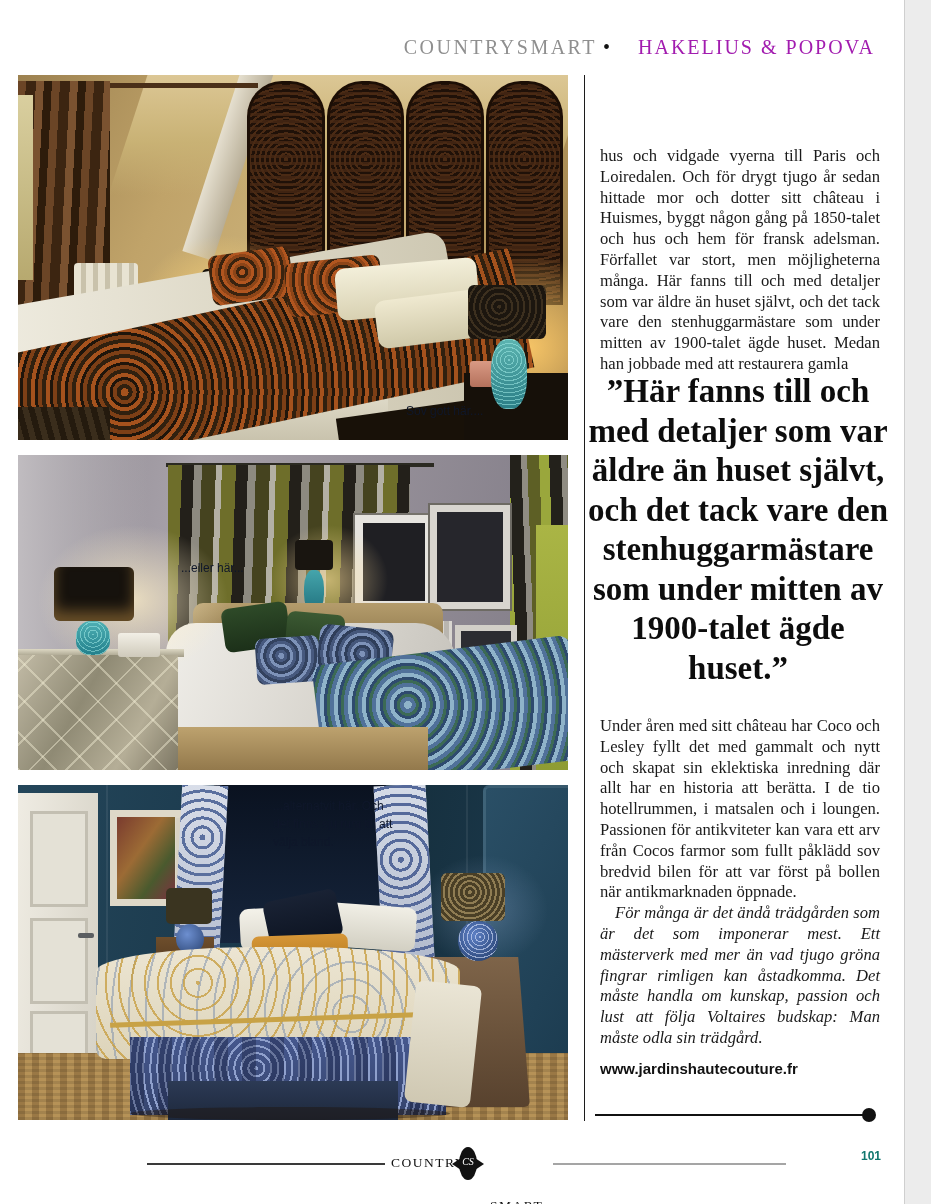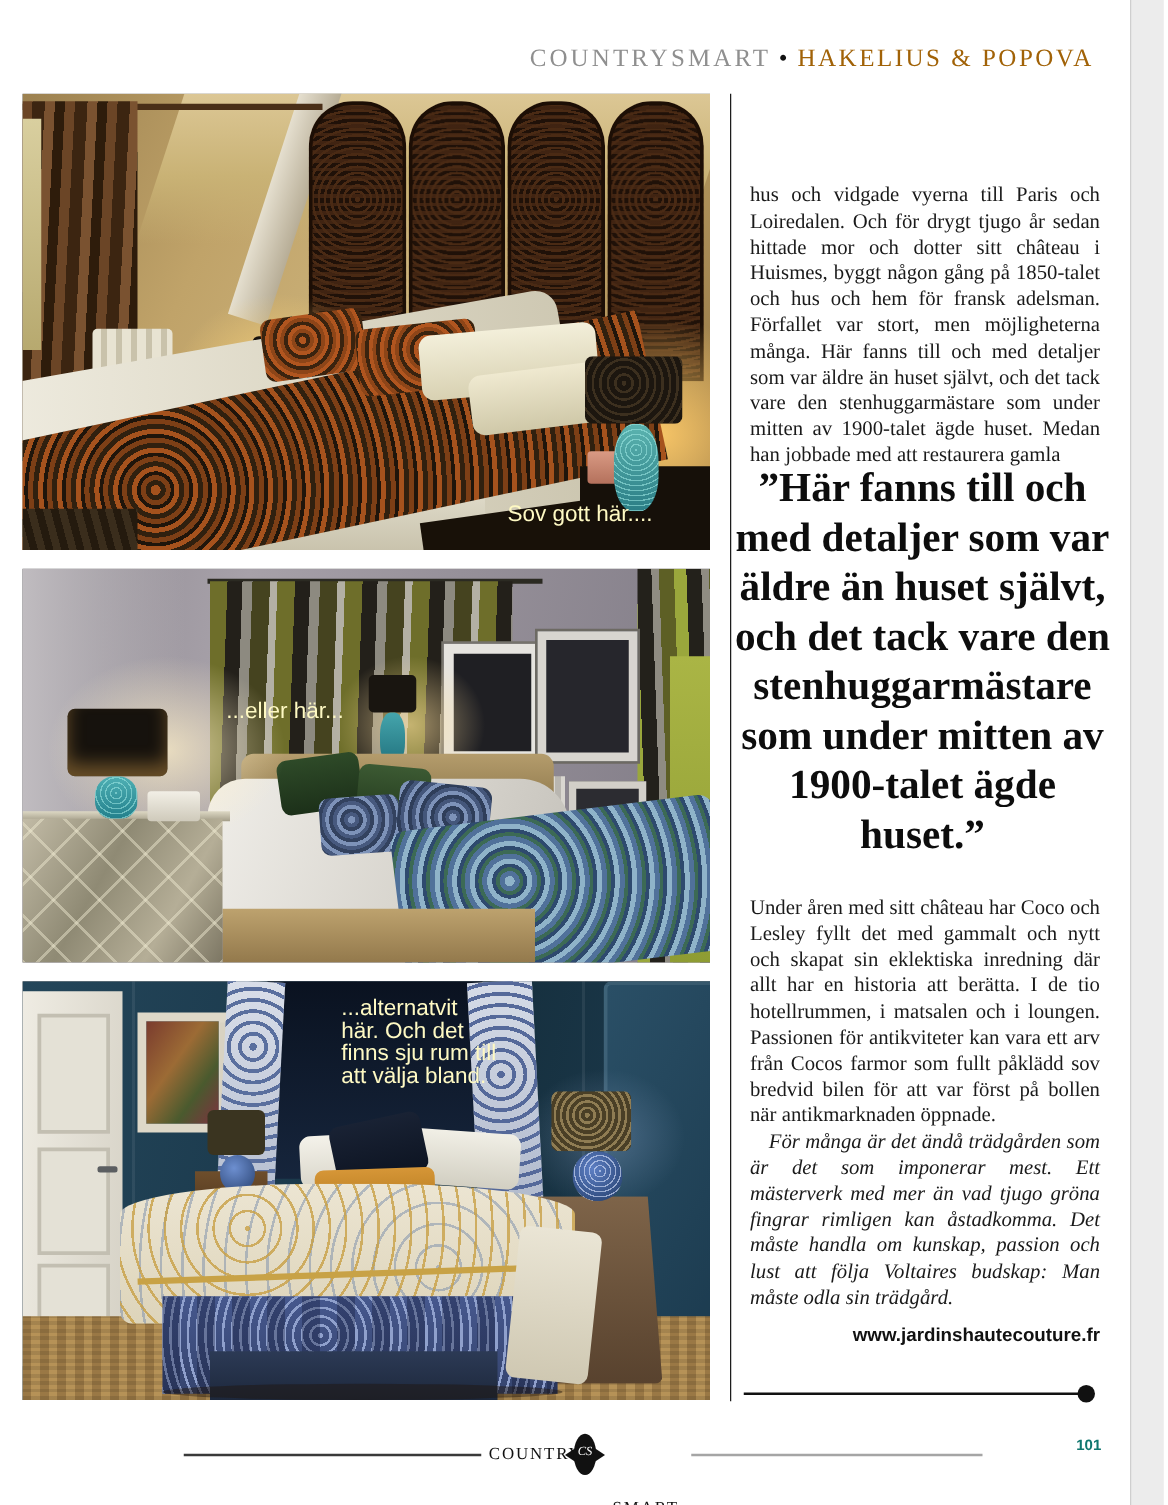--- a/index.html
+++ b/index.html
@@ -7,29 +7,29 @@
         font-family:"Liberation Serif",serif;color:#1a1a1a;}
   .abs{position:absolute;}
 
   
   .edge-strip{left:904px;top:0;width:26px;height:1204px;background:#ececec;border-left:1px solid #cfcfcf;}
 
   
   .header{top:36px;left:0;width:875px;text-align:right;font-size:20px;letter-spacing:2px;white-space:nowrap;}
   .header .brand{color:#8f8f8f;letter-spacing:2.5px;}
   .header .sep{color:#111;padding:0 6px;}
-  .header .title{color:#a16207;}
+  .header .title{color:#a21caf;margin-left:20px;}
 
   
   .photo{position:absolute;left:18px;width:550px;overflow:hidden;background:#777;}
   .photo>div,.photo>span{position:absolute;}
   .photo1{top:75px;height:365px;}
   .photo2{top:455px;height:315px;}
   .photo3{top:785px;height:335px;}
-  .caption{color:#fef9c3;font-family:"Liberation Sans",sans-serif;font-size:18px;line-height:18px;font-weight:500;}
+  .caption{color:#0f172a;font-family:"Liberation Sans",sans-serif;font-size:12px;line-height:18px;font-weight:500;}
 
   
   .p1-wall{inset:0;background:linear-gradient(115deg,#9c8150 0%,#c0a369 28%,#cdb47c 55%,#b2955c 78%,#8f7040 100%);}
   .p1-ceil{left:110px;top:0;width:440px;height:120px;background:linear-gradient(180deg,#dcc795 0%,#c9b275 55%,rgba(201,178,117,0));transform:skewX(-18deg);}
   .p1-beam{left:196px;top:-24px;width:32px;height:210px;background:linear-gradient(90deg,#e5dfcf,#b7ad96);transform:rotate(18deg);}
   .p1-rod{left:0;top:8px;width:240px;height:5px;background:#4a2f18;}
   .p1-curtain{left:0;top:6px;width:92px;height:359px;background:repeating-linear-gradient(93deg,#6b4526 0 8px,#3c2511 8px 18px,#7a5230 18px 26px,#2e1c0b 26px 34px);}
   .p1-window{left:0;top:20px;width:15px;height:185px;background:linear-gradient(#d9cf9f,#b7a96f);}
   .p1-radiator{left:56px;top:188px;width:64px;height:100px;border-radius:4px;background:repeating-linear-gradient(90deg,#e8e3d2 0 7px,#c9c2ab 7px 12px);}
   .p1-screen{left:228px;top:6px;width:318px;height:224px;display:flex;}
@@ -156,21 +156,21 @@
 
   
   .divider-v{left:584px;top:75px;width:1px;height:1046px;background:#1c1c1c;}
   .para-block{left:600px;width:280px;font-size:16.6px;line-height:20.8px;text-align:justify;}
   .para{margin:0;}
   .para.indent{text-indent:15px;font-style:italic;}
   .block1{top:146px;}
   .block2{top:716px;}
   .pullquote{left:586px;top:372px;width:304px;text-align:center;font-weight:bold;
       font-size:33px;line-height:39.5px;color:#0d0d0d;font-family:"Liberation Serif",serif;}
-  .website{left:600px;top:1060px;width:280px;text-align:right;font-family:"Liberation Sans",sans-serif;
+  .website{left:600px;top:1060px;width:280px;text-align:left;font-family:"Liberation Sans",sans-serif;
       font-weight:bold;font-size:15px;color:#111;}
   .endrule{left:595px;top:1114px;width:272px;height:2px;background:#111;}
   .enddot{position:absolute;right:-9px;top:-6px;width:14px;height:14px;border-radius:50%;background:#111;}
 
   
   .f-lineL{left:147px;top:1163px;width:238px;height:2px;background:#3a3a3a;}
   .f-lineR{left:553px;top:1163px;width:233px;height:2px;background:#a5a5a5;}
   .f-word{top:1155px;font-size:13.5px;letter-spacing:1.5px;color:#111;font-family:"Liberation Serif",serif;}
   .f-country{left:391px;}
   .f-smart{left:490px;margin-top:43px;}

